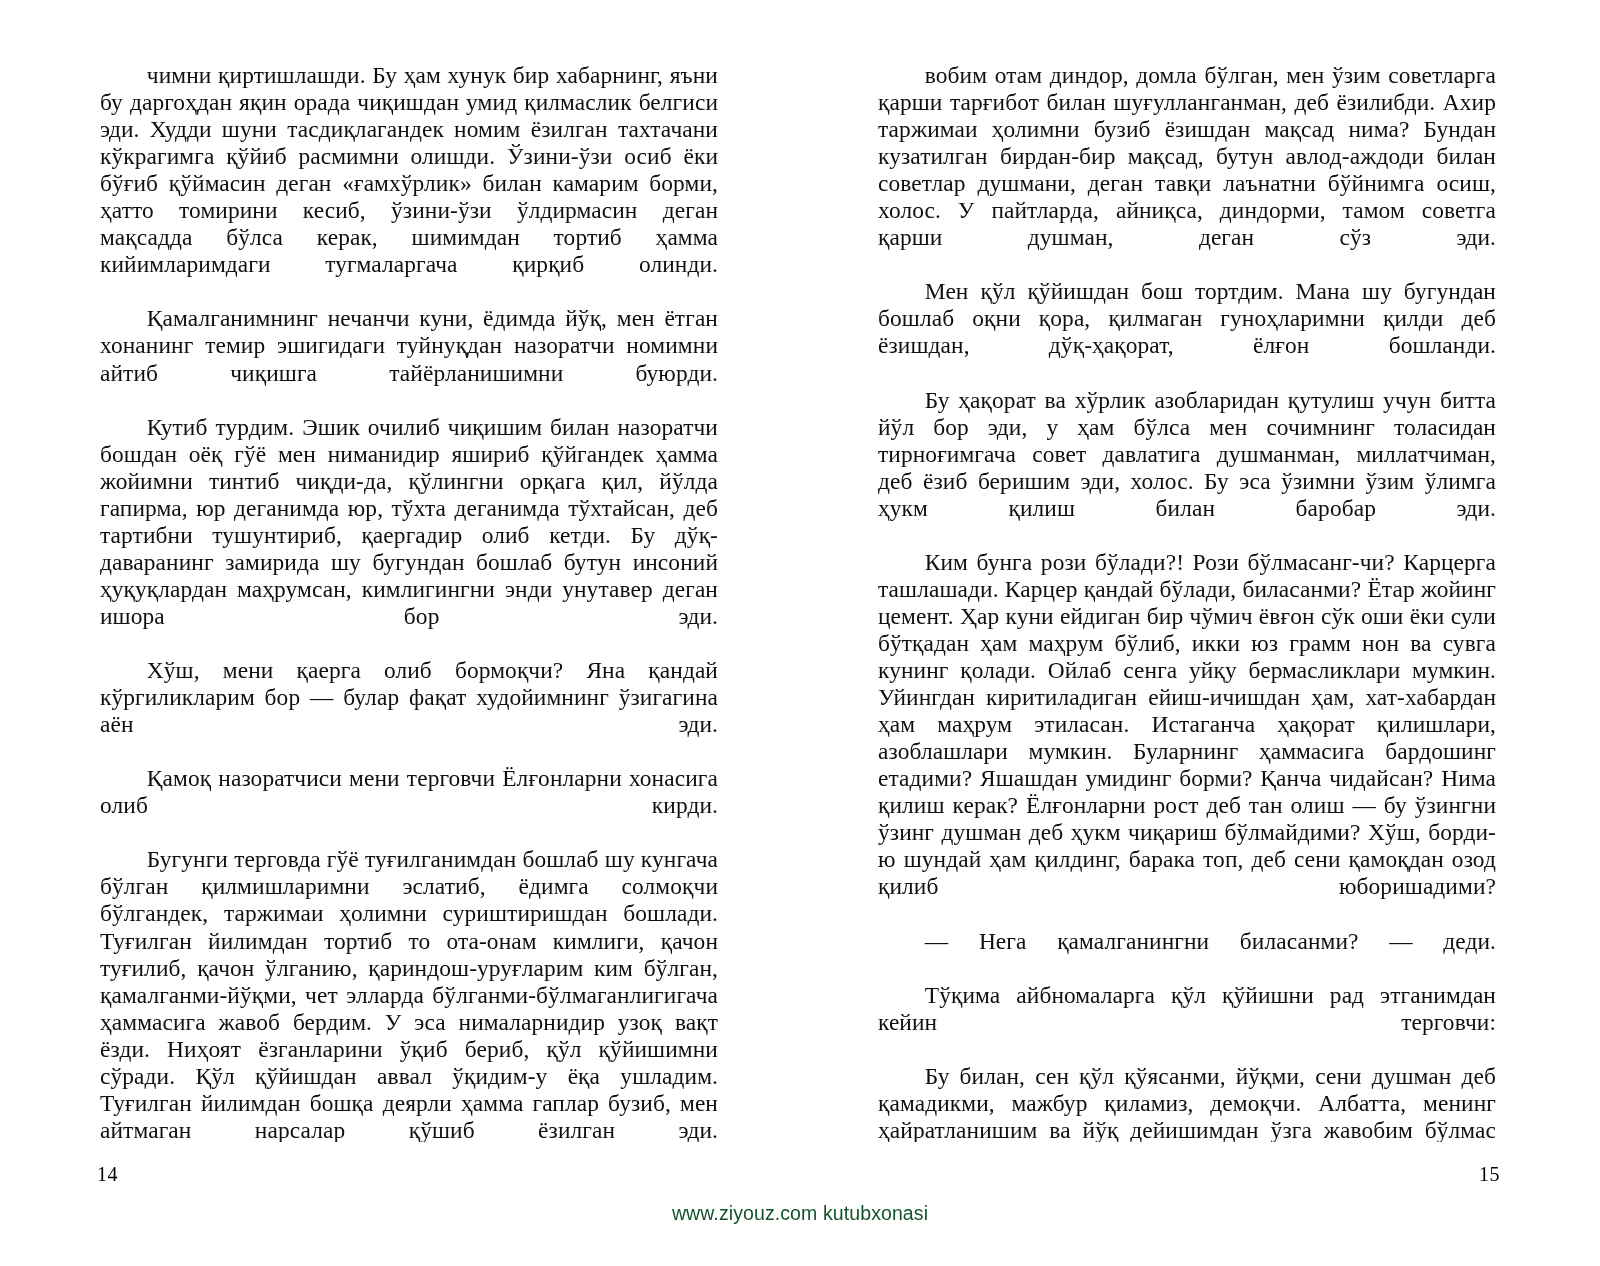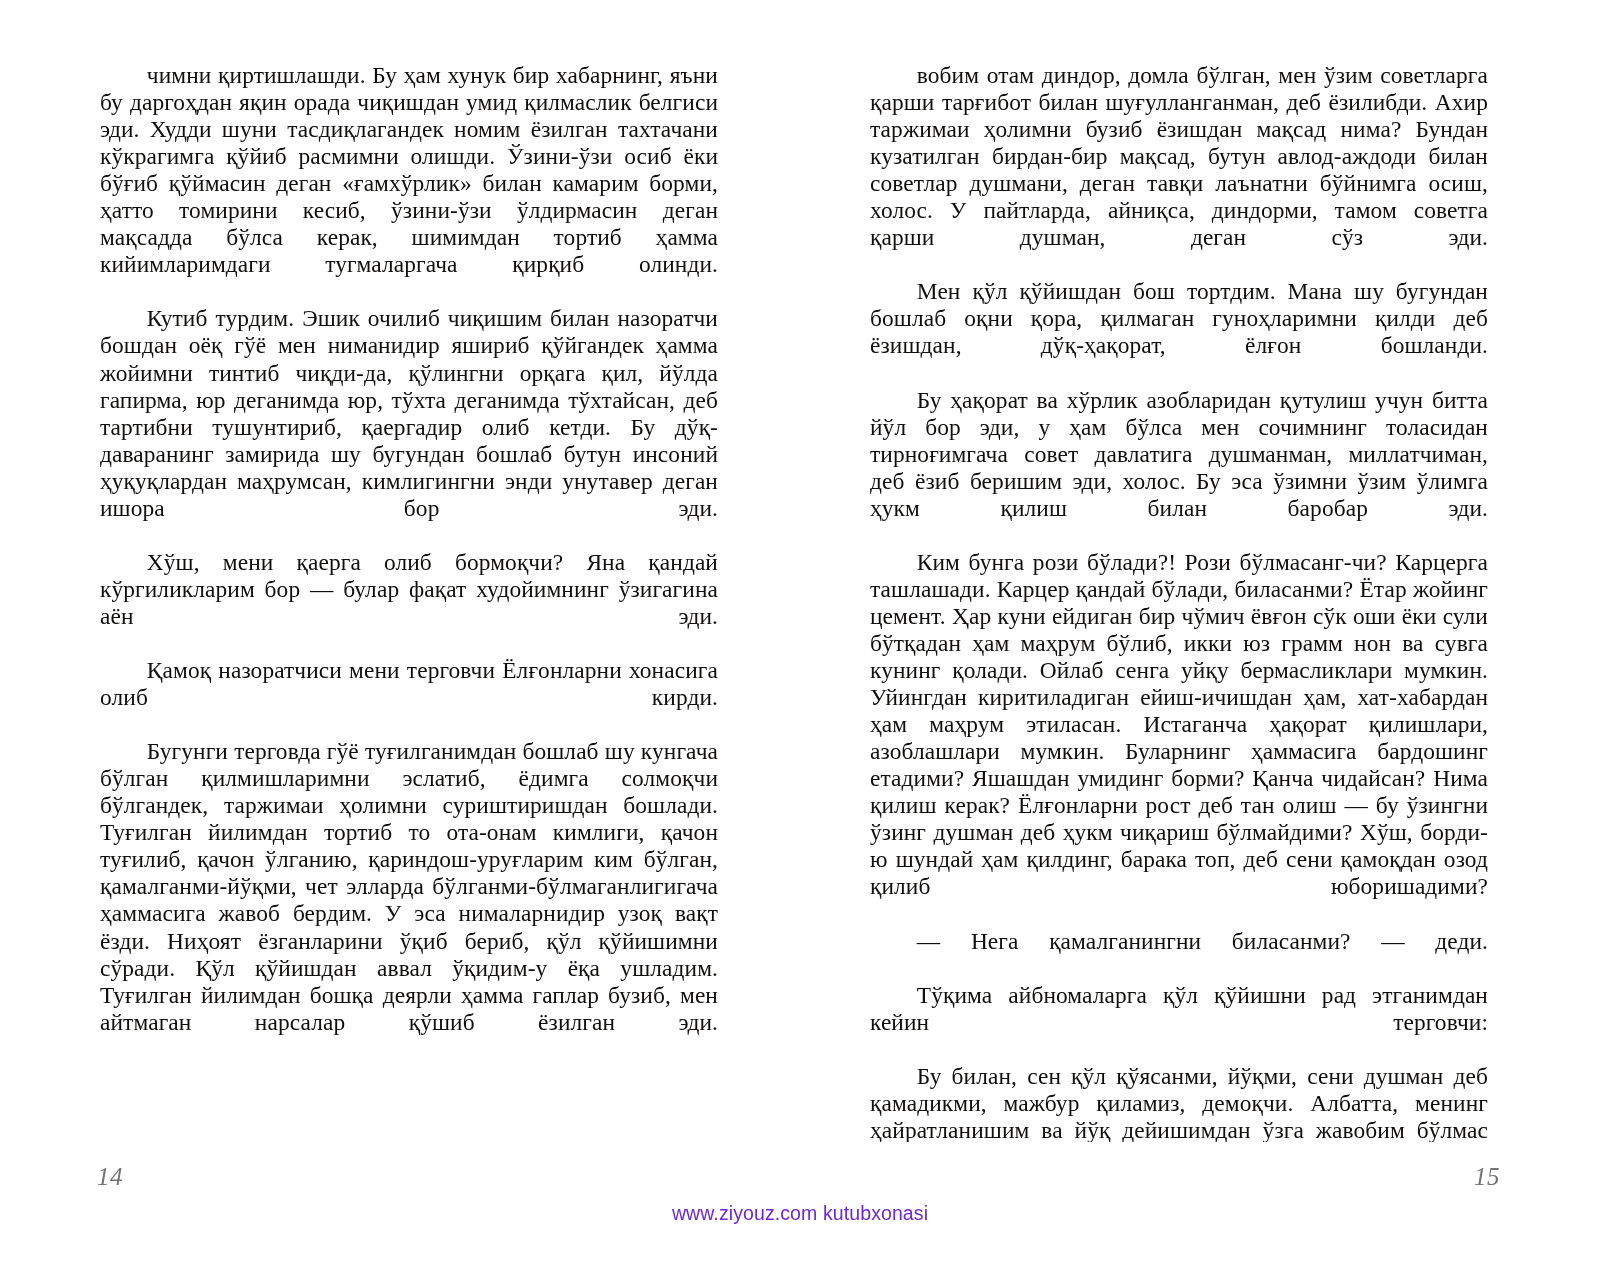--- a/index.html
+++ b/index.html
@@ -37,21 +37,21 @@
     justify-content: space-between;
   }
 
   .column {
     width: 618px;
     height: 1080px;
     overflow: hidden;
   }
 
   .col-left  { margin-left: 0; }
-  .col-right { margin-right: 12px; }
+  .col-right { margin-right: 4px; }
 
   .para {
     margin: 0;
     padding: 0;
     text-align: justify;
     text-justify: inter-word;
     text-indent: 2.0em;
     font-size: 23.4px;
     line-height: 27.05px;
     letter-spacing: 0.1px;
@@ -63,38 +63,37 @@
   
   .para::after { content: ""; display: inline-block; width: 100%; }
 
   
   .para.dash { text-indent: 2.0em; }
 
   
   .folio {
     position: absolute;
     font-family: "Liberation Serif", "DejaVu Serif", serif;
-    font-style: italic;
-    font-size: 25px;
-    color: #737373;
+    font-size: 20px;
+    color: #000000;
     letter-spacing: 0.5px;
   }
   .folio-left  { left: 97px;  top: 1163px; }
   .folio-right { right: 100px; top: 1163px; }
 
   
   .footer {
     position: absolute;
     left: 0;
     right: 0;
     top: 1202px;
     text-align: center;
     font-family: "Liberation Sans", "DejaVu Sans", sans-serif;
     font-size: 19.5px;
-    color: #6d28d9;
+    color: #14532d;
     letter-spacing: 0.1px;
   }
 
   
   .scan-tint {
     position: absolute;
     inset: 0;
     pointer-events: none;
     background: #ffffff;
     opacity: 0;
@@ -102,20 +101,21 @@
 </style>
 </head>
 <body>
 
 <div class="page">
 
   <div class="columns">
 
     <div class="column col-left">
       <p class="para">чимни қиртишлашди. Бу ҳам хунук бир хабарнинг, яъни бу даргоҳдан яқин орада чиқишдан умид қилмаслик белгиси эди. Худди шуни тасдиқлагандек номим ёзилган тахтачани кўкрагимга қўйиб расмимни олишди. Ўзини-ўзи осиб ёки бўғиб қўймасин деган «ғамхўрлик» билан камарим борми, ҳатто томирини кесиб, ўзини-ўзи ўлдирмасин деган мақсадда бўлса керак, шимимдан тортиб ҳамма кийимларимдаги тугмаларгача қирқиб олинди.</p>
+      <p class="para">Қамалганимнинг нечанчи куни, ёдимда йўқ, мен ётган хонанинг темир эшигидаги туйнуқдан назоратчи номимни айтиб чиқишга тайёрланишимни буюрди.</p>
       <p class="para">Кутиб турдим. Эшик очилиб чиқишим билан назоратчи бошдан оёқ гўё мен ниманидир яшириб қўйгандек ҳамма жойимни тинтиб чиқди-да, қўлингни орқага қил, йўлда гапирма, юр деганимда юр, тўхта деганимда тўхтайсан, деб тартибни тушунтириб, қаергадир олиб кетди. Бу дўқ-даваранинг замирида шу бугундан бошлаб бутун инсоний ҳуқуқлардан маҳрумсан, кимлигингни энди унутавер деган ишора бор эди.</p>
       <p class="para">Хўш, мени қаерга олиб бормоқчи? Яна қандай кўргиликларим бор — булар фақат худойимнинг ўзигагина аён эди.</p>
       <p class="para">Қамоқ назоратчиси мени терговчи Ёлғонларни хонасига олиб кирди.</p>
       <p class="para">Бугунги терговда гўё туғилганимдан бошлаб шу кунгача бўлган қилмишларимни эслатиб, ёдимга солмоқчи бўлгандек, таржимаи ҳолимни суриштиришдан бошлади. Туғилган йилимдан тортиб то ота-онам кимлиги, қачон туғилиб, қачон ўлганию, қариндош-уруғларим ким бўлган, қамалганми-йўқми, чет элларда бўлганми-бўлмаганлигигача ҳаммасига жавоб бердим. У эса нималарнидир узоқ вақт ёзди. Ниҳоят ёзганларини ўқиб бериб, қўл қўйишимни сўради. Қўл қўйишдан аввал ўқидим-у ёқа ушладим. Туғилган йилимдан бошқа деярли ҳамма гаплар бузиб, мен айтмаган нарсалар қўшиб ёзилган эди.</p>
 
     </div>
 
     <div class="column col-right">
       <p class="para">вобим отам диндор, домла бўлган, мен ўзим советларга қарши тарғибот билан шуғулланганман, деб ёзилибди. Ахир таржимаи ҳолимни бузиб ёзишдан мақсад нима? Бундан кузатилган бирдан-бир мақсад, бутун авлод-аждоди билан советлар душмани, деган тавқи лаънатни бўйнимга осиш, холос. У пайтларда, айниқса, диндорми, тамом советга қарши душман, деган сўз эди.</p>
       <p class="para">Мен қўл қўйишдан бош тортдим. Мана шу бугундан бошлаб оқни қора, қилмаган гуноҳларимни қилди деб ёзишдан, дўқ-ҳақорат, ёлғон бошланди.</p>

